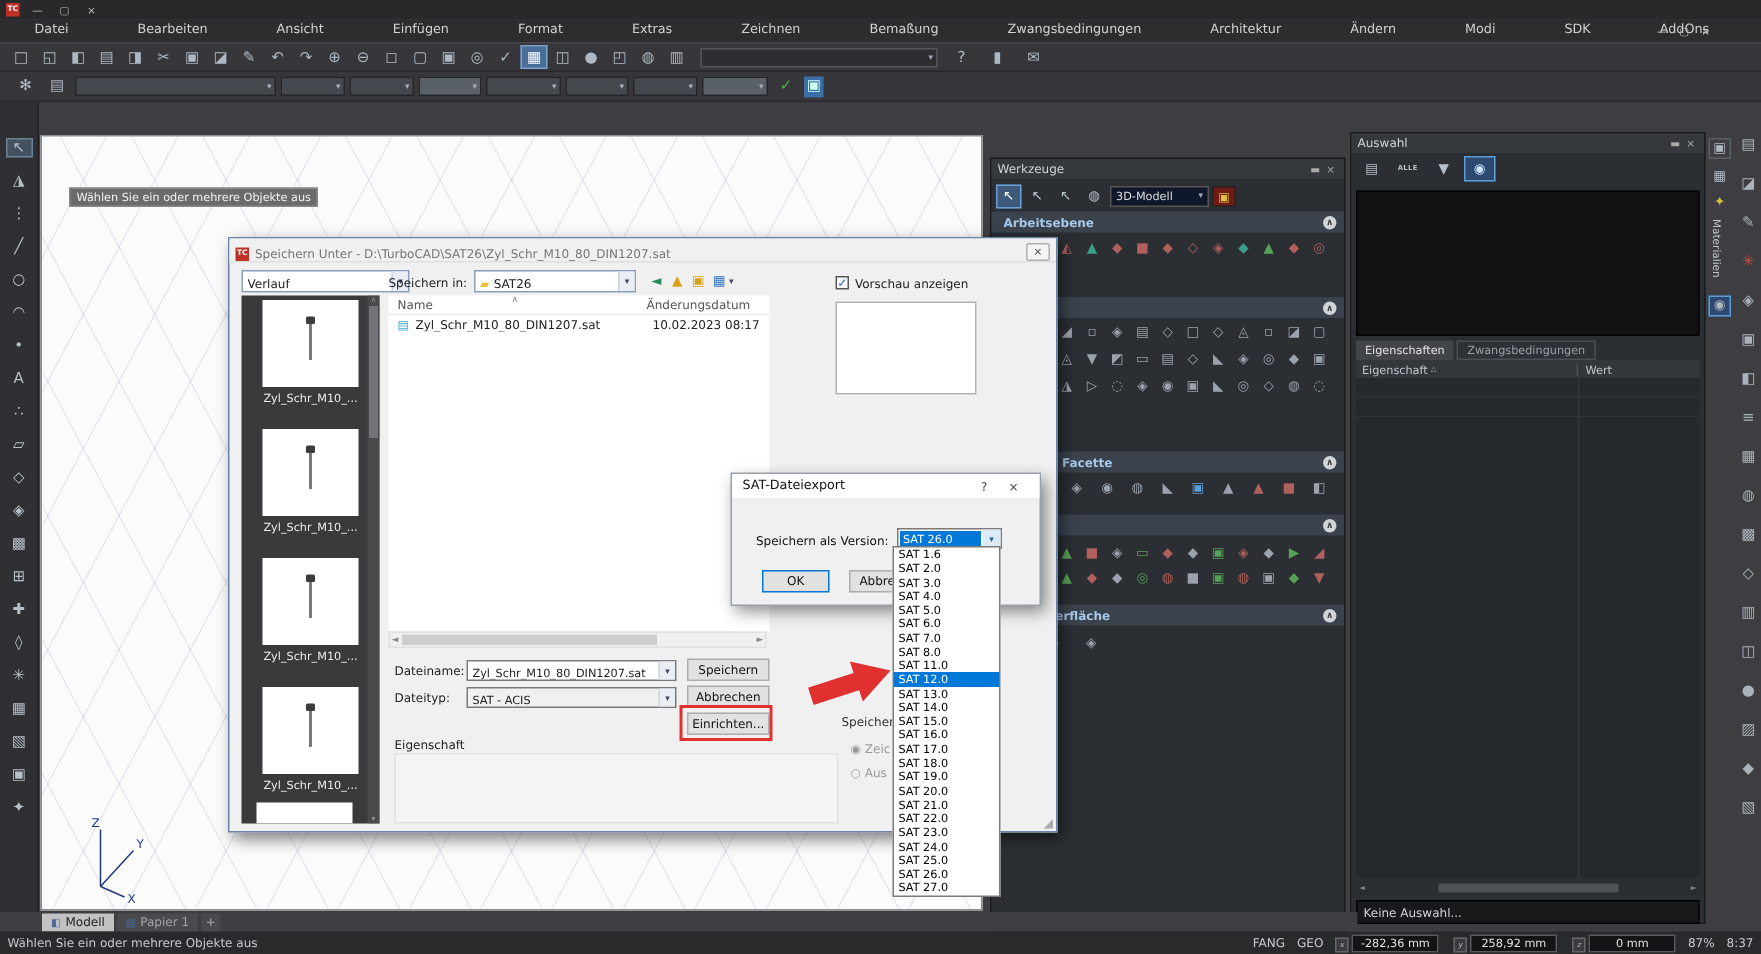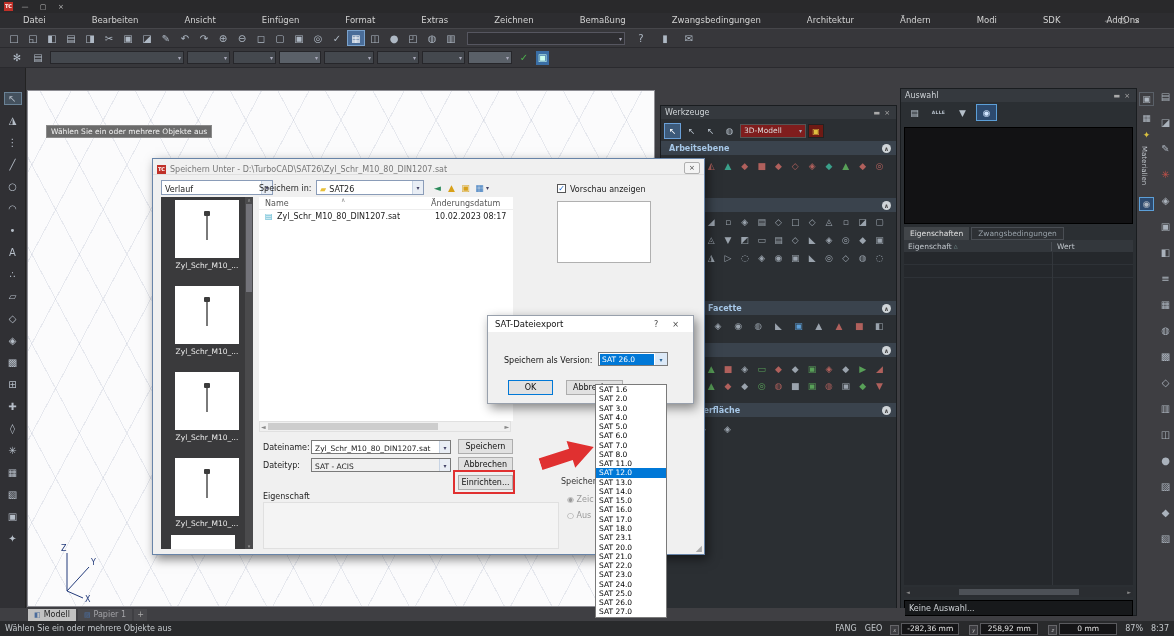--- a/index.html
+++ b/index.html
@@ -52,21 +52,21 @@
 .chev{position:absolute;right:5px;top:2.5px;width:9px;height:9px;border-radius:50%;background:#cfd4d8;color:#444;font-size:6px;line-height:9px;text-align:center}
 .wzrow{position:absolute;left:0;width:100%;display:flex;justify-content:space-between;padding:0 9px;font-size:9px;height:16px;align-items:center}
 .wzrow span{width:15px;text-align:center}
 .row-red span{color:#b0605c}.row-red span:nth-child(4){color:#3aa08a}.row-red span:nth-child(10){color:#3aa08a}.row-red span:nth-child(11){color:#58a058}
 .row-gray span{color:#9aa3ad}
 .row-fac span{color:#9aa3ad}.row-fac span:nth-child(7){color:#5c9fd8}.row-fac span:nth-child(9),.row-fac span:nth-child(10){color:#b0605c}
 .row-mix span:nth-child(3n){color:#58a058}.row-mix span:nth-child(3n+1){color:#b0605c}.row-mix span:nth-child(3n+2){color:#9aa3ad}
 #wz-tools{position:absolute;left:0;top:14px;width:100%;height:21px;display:flex;align-items:center;padding:0 3px;gap:2px}
 .wzt{width:17px;height:16px;display:inline-flex;align-items:center;justify-content:center;font-size:9px;color:#b6c0ca}
 .wzt.active{background:#3d5a7a;border:1px solid #6aa0d8;color:#fff}
-#wz-combo{width:66px;height:14px;background:#7f1d1d;border:1px solid #555;color:#ddd;font-size:7.5px;display:flex;align-items:center;padding:0 3px;gap:2px}
+#wz-combo{width:66px;height:14px;background:#0f172a;border:1px solid #555;color:#ddd;font-size:7.5px;display:flex;align-items:center;padding:0 3px;gap:2px}
 #wz-combo .sp{flex:1}
 #wz-mode{width:16px;height:14px;background:#6e1a14;border:1px solid #222;color:#e0c040;font-size:8px;text-align:center;line-height:13px}
 
 
 #as-tools{position:absolute;left:3px;top:15px;display:flex;gap:3px}
 .ast{width:21px;height:17px;display:inline-flex;align-items:center;justify-content:center;font-size:9px;color:#b6c0ca;border:1px solid transparent}
 .ast.alle{font-size:4.5px;font-weight:bold;letter-spacing:.3px}
 .ast.active{background:#2d4a6e;border:1px solid #5c9fd8;color:#cfe4ff}
 #as-black{position:absolute;left:3px;top:38px;width:229px;height:97px;background:#121214;border:1px solid #000}
 #as-tabs{position:absolute;left:3px;top:138px;display:flex;gap:2px;font-size:7.5px}
@@ -149,21 +149,21 @@
 #exp-title{height:16px;background:#fff;display:flex;align-items:center;padding:0 7px;font-size:8.5px;color:#111}
 #exp-title .sp{flex:1}
 #exp-title span.tb{font-size:8px;color:#444;padding:0 7px}
 #exp-combo{position:absolute;left:110px;top:36px;width:70px;height:14px;background:#fff;border:1px solid #7a7a7a;display:flex;align-items:center}
 #exp-combo .seltext{flex:1;background:#0078d7;color:#fff;font-size:7.5px;padding:1px 2px;margin:1px;white-space:nowrap}
 #exp-combo .dda{width:12px;height:100%;background:#dce9f7;display:flex;align-items:center;justify-content:center;font-size:6px;color:#2a6496}
 #exp-ok{left:20px;top:64px;width:45px;border:1px solid #0078d7}
 #exp-ab{left:78px;top:64px;width:57px}
 
 
-#verlist{position:absolute;left:595px;top:384px;width:72px;background:#fff;border:1px solid #7a7a7a;z-index:30;font-size:7.5px;color:#000}
+#verlist{position:absolute;left:595px;top:364px;width:72px;background:#fff;border:1px solid #7a7a7a;z-index:30;font-size:7.5px;color:#000}
 .vi{height:9.28px;line-height:9.3px;padding-left:3px;white-space:nowrap}
 .vi.selected{background:#0078d7;color:#fff}
 
 
 #redbox{position:absolute;left:453px;top:470px;width:62px;height:24px;border:2px solid #e03030;z-index:15}
 #redarrow{position:absolute;left:539px;top:437px;z-index:40;transform:rotate(-18deg)}
 </style>
 </head>
 <body>
 
@@ -715,21 +715,21 @@
       <div class="vi">SAT 7.0</div>
       <div class="vi">SAT 8.0</div>
       <div class="vi">SAT 11.0</div>
       <div class="vi selected">SAT 12.0</div>
       <div class="vi">SAT 13.0</div>
       <div class="vi">SAT 14.0</div>
       <div class="vi">SAT 15.0</div>
       <div class="vi">SAT 16.0</div>
       <div class="vi">SAT 17.0</div>
       <div class="vi">SAT 18.0</div>
-      <div class="vi">SAT 23.1</div>
+      <div class="vi">SAT 19.0</div>
       <div class="vi">SAT 20.0</div>
       <div class="vi">SAT 21.0</div>
       <div class="vi">SAT 22.0</div>
       <div class="vi">SAT 23.0</div>
       <div class="vi">SAT 24.0</div>
       <div class="vi">SAT 25.0</div>
       <div class="vi">SAT 26.0</div>
       <div class="vi">SAT 27.0</div>
     </div>
 

